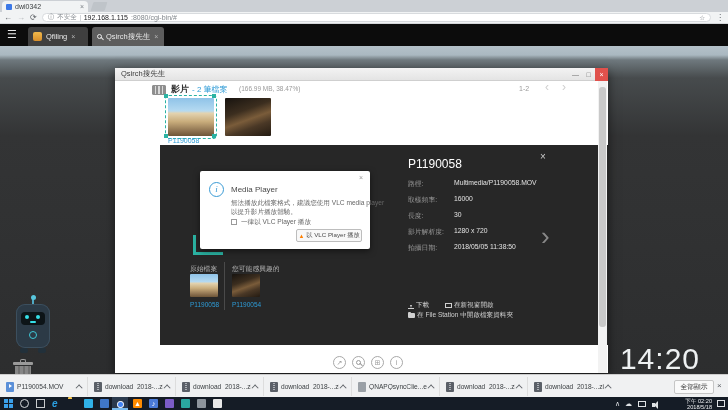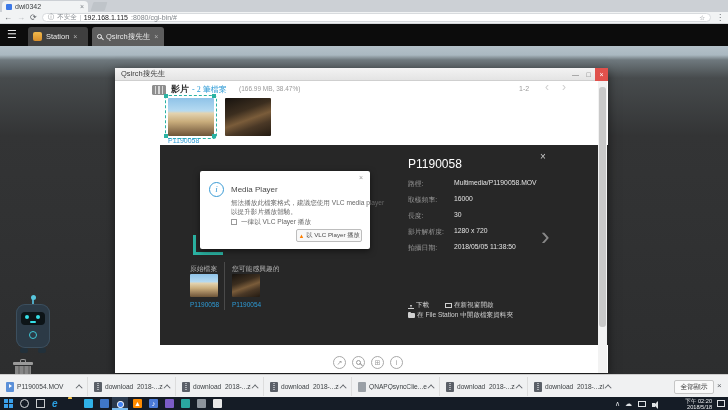--- a/index.html
+++ b/index.html
@@ -71,21 +71,21 @@
   
   #win { left:115px; top:68px; width:493px; height:305px; background:#ffffff; box-shadow:0 3px 10px rgba(0,0,0,.55); }
   #titlebar { left:0; top:0; width:493px; height:13px; background:linear-gradient(#f3f3f3,#e4e4e4); border-bottom:1px solid #cfcfcf; display:flex; align-items:center; }
   #titlebar .t { font-size:7.5px; color:#3c3c3c; padding-left:6px; flex:1; }
   .winctl { width:13px; height:13px; font-size:7px; color:#6d6d6d; text-align:center; line-height:13px; }
   .winctl.close { color:#fff; }
 
   .filmic { left:37px; top:17px; width:14px; height:10px;
     background:repeating-linear-gradient(90deg,#8f8f8f 0 2px,#d9d9d9 2px 3.5px); border:1px solid #8f8f8f; border-radius:1px; }
   .hdr-cat { left:56px; top:15px; font-size:9px; font-weight:bold; color:#333; }
-  .hdr-count { left:77px; top:16px; font-size:8px;font-family:Liberation Serif, serif; }
+  .hdr-count { left:77px; top:16px; font-size:8px; }
   .hdr-meta { left:124px; top:17px; font-size:6.5px; color:#9a9a9a; }
   .hdr-range { left:404px; top:17px; font-size:7px; color:#9a9a9a; }
   .pagrw { top:12px; font-size:12px; color:#cfcfcf; }
 
   .thumb { border-radius:1px; }
   .ph-beach { background:linear-gradient(180deg,#8fc3e8 0%,#b5daf1 34%,#e3d3b0 40%,#c9ad7c 62%,#8a6f4e 88%,#6e5638 100%); }
   .ph-room { background:linear-gradient(160deg,#17130f 0%,#3c2e1f 35%,#7a5c3a 55%,#4a3826 72%,#241b12 100%); }
   .sel-handle { position:absolute; width:4px; height:4px; background:#2bb3a3; }
   .res-label { font-size:7px; }
 
@@ -197,21 +197,21 @@
     <span class="sec">☆</span>
   </div>
   <span class="navg">⋮</span>
 </div>
 
 <div id="qtsbar" class="abs">
   <span class="abs" style="left:7px;top:5px;color:#e8e8e8;font-size:11px;line-height:1;">☰</span>
 
   <div class="qtab" style="left:28px;width:60px;background:#3f3f3f;">
     <span class="qicon-sq" style="background:linear-gradient(#f2b94b,#d98f2b);"></span>
-    <span class="qtab-label">Station</span>
+    <span class="qtab-label">Qfiling</span>
     <span class="qx">×</span>
   </div>
   <div class="qtab" style="left:92px;width:72px;background:#5d5d5d;">
     <span class="mag" style="color:#e8e8e8;width:5px;height:5px;"></span>
     <span class="qtab-label">Qsirch搜先生</span>
     <span class="qx">×</span>
   </div>
 
   <span class="bar-ic mag" style="left:523px;top:31px;"></span>
   <span class="vdiv" style="left:541px;"></span>
@@ -243,20 +243,21 @@
     <div class="foot" style="left:6px;"></div>
     <div class="foot" style="left:24px;"></div>
   </div>
 
   <div id="bin" class="abs">
     <div class="hdl"></div>
       <div class="lid"></div>
       <div class="bod"></div>
   </div>
 
+  <div id="clock-time" class="abs">14:20</div>
   <div id="clock-date" class="abs">星期五, 5月 18 日</div>
 
   <div id="toast" class="abs">
     <span class="env">✉</span>
     <a class="lk">App Center 現在有更新</a>
     <span class="tx">×</span>
   </div>
 </div>
 
 <div id="win" class="abs">

